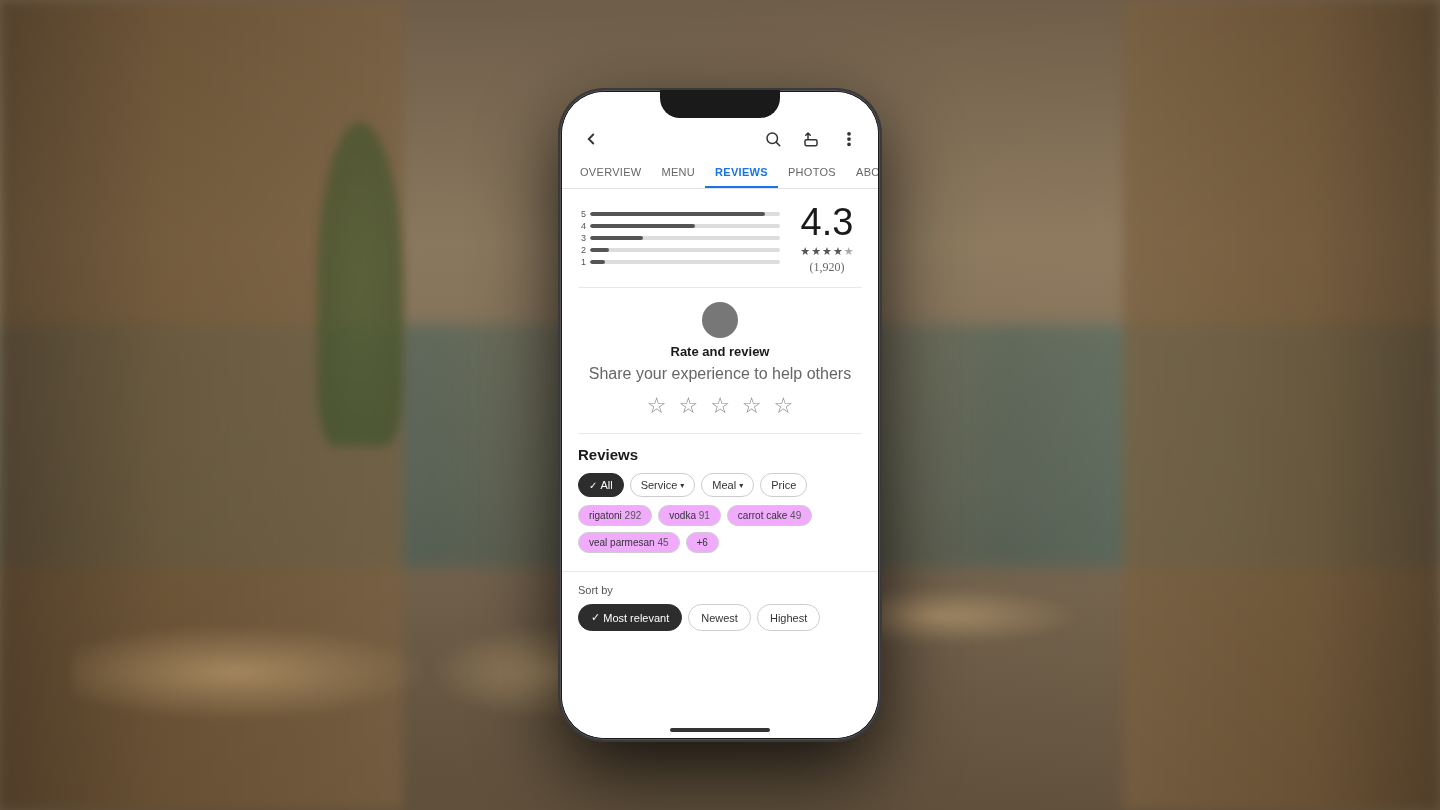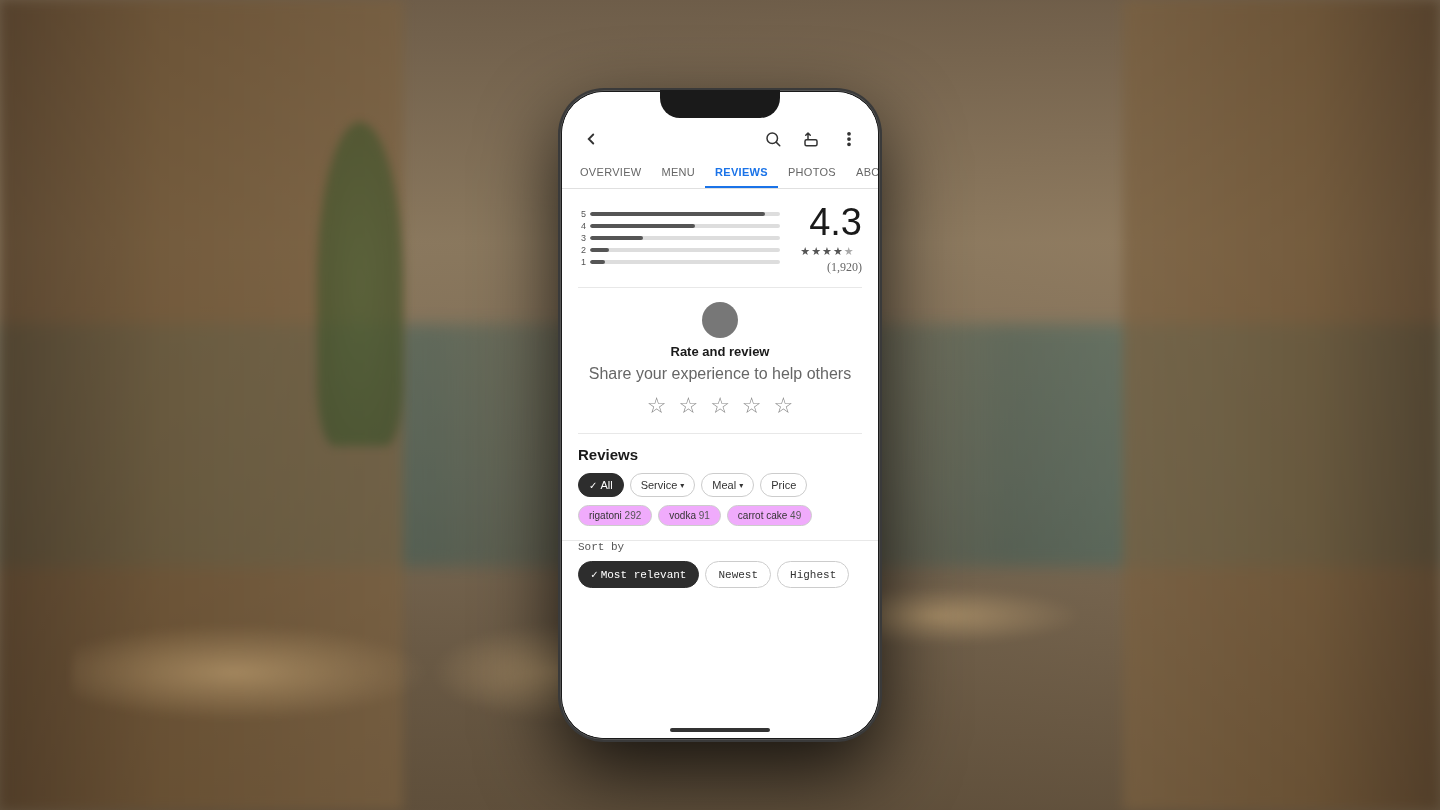--- a/index.html
+++ b/index.html
@@ -269,21 +269,21 @@
       overflow: hidden;
     }
 
     .bar-fill {
       height: 100%;
       background: #555;
       border-radius: 2px;
     }
 
     .rating-score {
-      text-align: right;
+      text-align: center;
       min-width: 70px;
     }
 
     .score-number {
       font-size: 38px;
       font-weight: 400;
       color: #1a1a1a;
       line-height: 1;
     }
 
@@ -426,23 +426,22 @@
 
     
     .more-tags-row {
       display: flex;
       gap: 6px;
       margin-bottom: 10px;
     }
 
     
     .sort-section {
-      padding: 0 16px 6px;
+      padding: 12px 16px 6px;
       border-top: 1px solid #e8e8e8;
-      font-family: Liberation Mono, monospace;
     }
 
     .sort-title {
       font-size: 11px;
       color: #555;
       margin-bottom: 8px;
     }
 
     .sort-row {
       display: flex;
@@ -662,20 +661,28 @@
                   <span>rigatoni </span><span class="tag-count">292</span>
                 </div>
                 <div class="tag-chip">
                   <span>vodka </span><span class="tag-count">91</span>
                 </div>
                 <div class="tag-chip">
                   <span>carrot cake </span><span class="tag-count">49</span>
                 </div>
               </div>
 
+              <div class="more-tags-row">
+                <div class="tag-chip">
+                  <span>veal parmesan </span><span class="tag-count">45</span>
+                </div>
+                <div class="tag-chip">
+                  <span>+6</span>
+                </div>
+              </div>
             </div>
 
             <div class="sort-section">
               <div class="sort-title">Sort by</div>
               <div class="sort-row">
                 <div class="sort-chip active">
                   <span>✓</span>
                   <span>Most relevant</span>
                 </div>
                 <div class="sort-chip">

